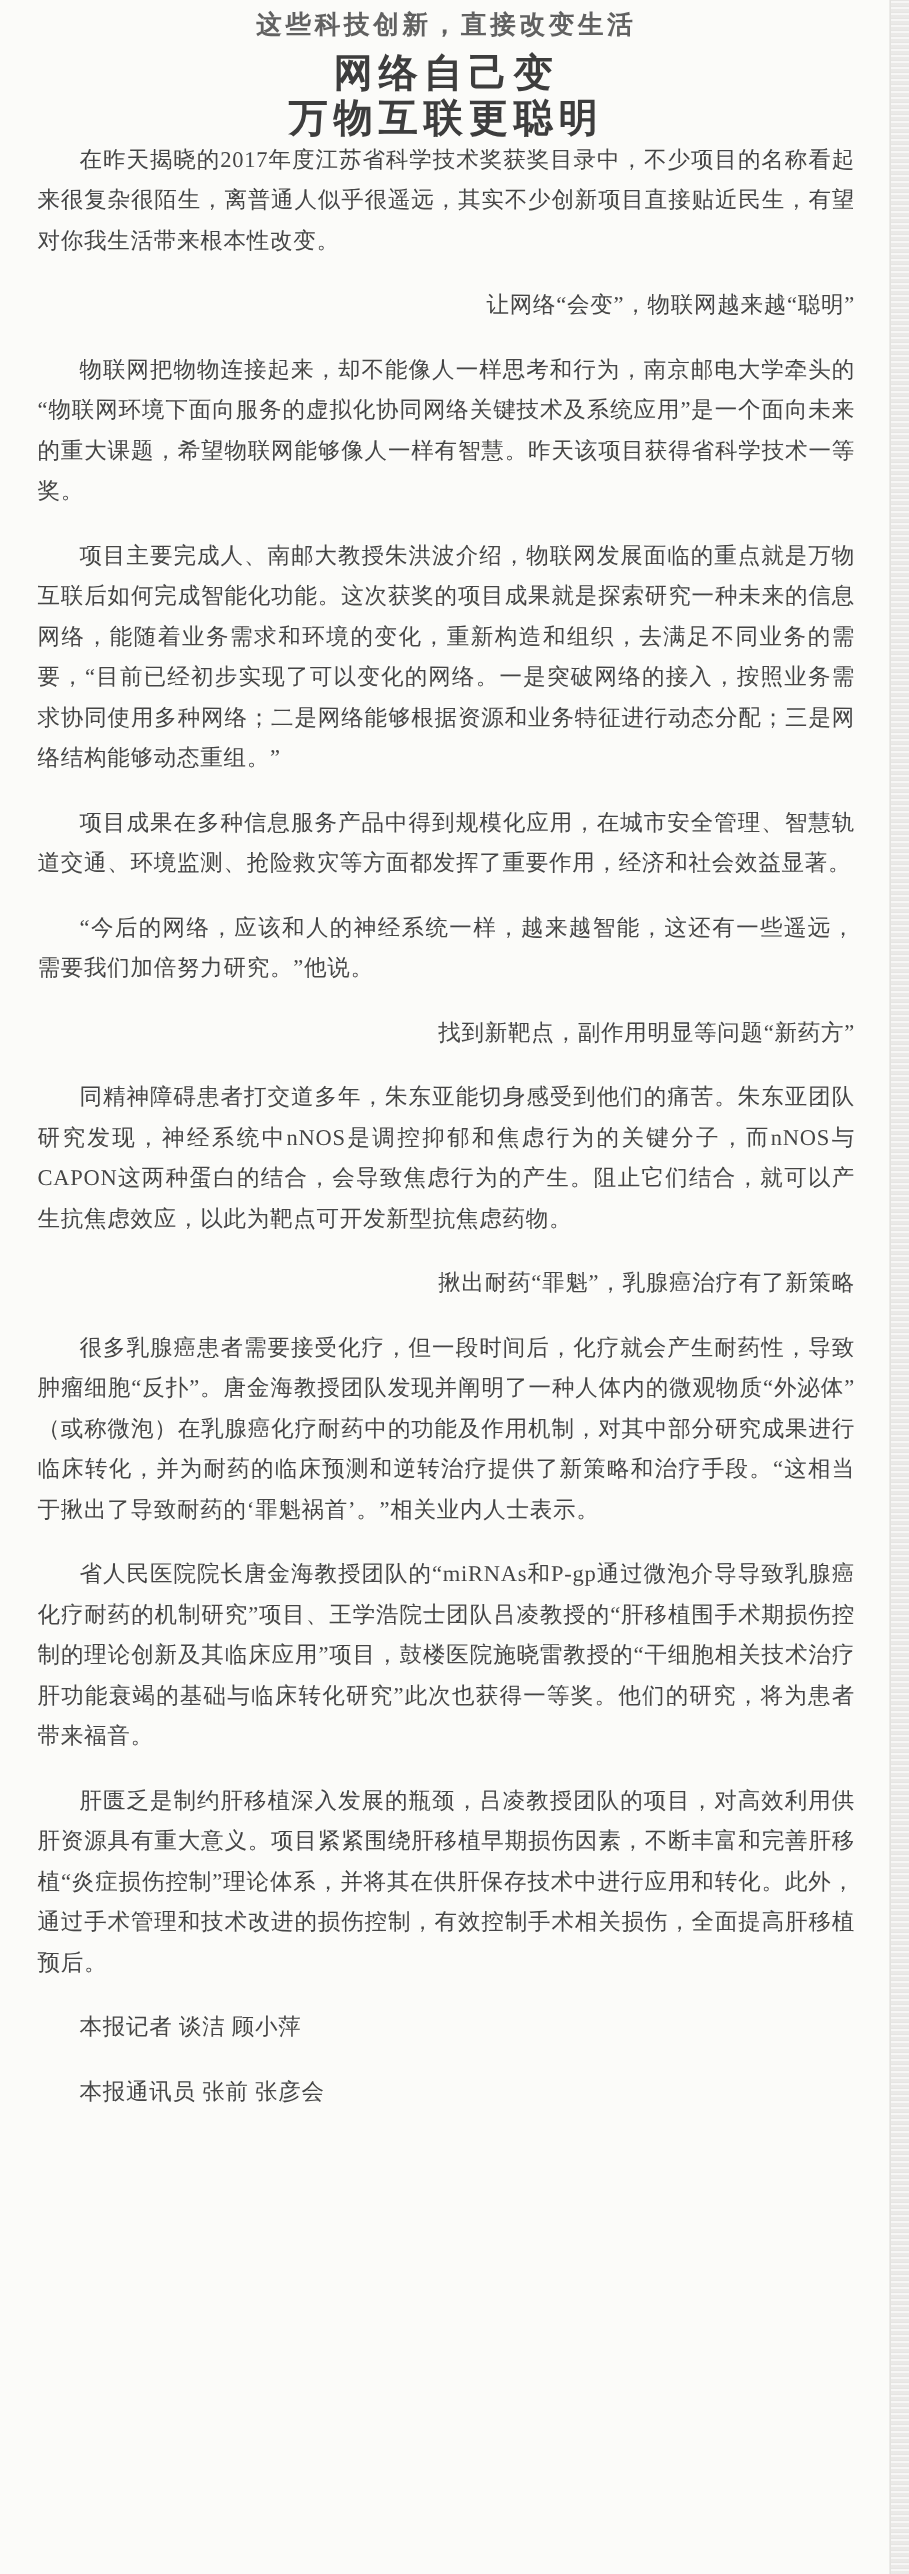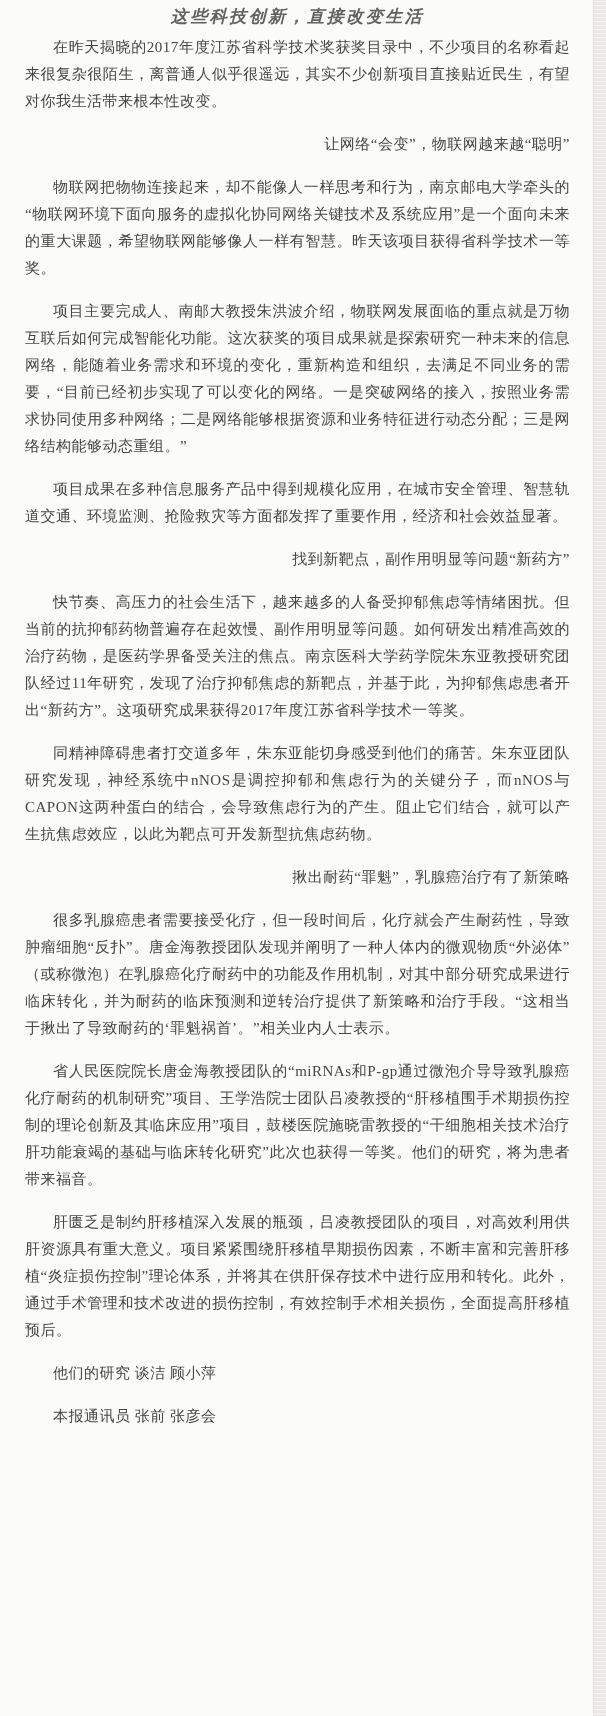--- a/index.html
+++ b/index.html
@@ -23,21 +23,20 @@
     padding: 6px 24px 0 25px;
   }
   .kicker {
     text-align: center;
     font-size: 17px;
     font-weight: 700;
     color: #616161;
     letter-spacing: 2.5px;
     line-height: 22px;
     margin: 0 0 6px 0;
-    font-style: italic;
   }
   .headline {
     text-align: center;
     font-size: 26px;
     font-weight: 700;
     color: #3d3d3d;
     letter-spacing: 4px;
     line-height: 30px;
   }
   .article {
@@ -69,31 +68,35 @@
       rgba(0,0,0,0.015) 2px, rgba(0,0,0,0.015) 4px
     );
     border-left: 1px solid #e3e2df;
   }
 </style>
 </head>
 <body>
 
 <div class="page">
   <div class="kicker">这些科技创新，直接改变生活</div>
+  <div class="headline">
+    <div>网络自己变</div>
+    <div>万物互联更聪明</div>
+  </div>
   <div class="article">
       <p>在昨天揭晓的2017年度江苏省科学技术奖获奖目录中，不少项目的名称看起来很复杂很陌生，离普通人似乎很遥远，其实不少创新项目直接贴近民生，有望对你我生活带来根本性改变。</p>
       <h2 class="sub">让网络“会变”，物联网越来越“聪明”</h2>
       <p>物联网把物物连接起来，却不能像人一样思考和行为，南京邮电大学牵头的“物联网环境下面向服务的虚拟化协同网络关键技术及系统应用”是一个面向未来的重大课题，希望物联网能够像人一样有智慧。昨天该项目获得省科学技术一等奖。</p>
       <p>项目主要完成人、南邮大教授朱洪波介绍，物联网发展面临的重点就是万物互联后如何完成智能化功能。这次获奖的项目成果就是探索研究一种未来的信息网络，能随着业务需求和环境的变化，重新构造和组织，去满足不同业务的需要，“目前已经初步实现了可以变化的网络。一是突破网络的接入，按照业务需求协同使用多种网络；二是网络能够根据资源和业务特征进行动态分配；三是网络结构能够动态重组。”</p>
       <p>项目成果在多种信息服务产品中得到规模化应用，在城市安全管理、智慧轨道交通、环境监测、抢险救灾等方面都发挥了重要作用，经济和社会效益显著。</p>
+      <p>“今后的网络，应该和人的神经系统一样，越来越智能，这还有一些遥远，需要我们加倍努力研究。”他说。</p>
       <h2 class="sub">找到新靶点，副作用明显等问题“新药方”</h2>
-      <p>快节奏、高压力的社会生活下，越来越多的人备受抑郁焦虑等情绪困扰。但当前的抗抑郁药物普遍存在起效慢、副作用明显等问题。如何研发出精准高效的治疗药物，是医药学界备受关注的焦点。南京医科大学药学院朱东亚教授研究团队经过11年研究，发现了治疗抑郁焦虑的新靶点，并基于此，为抑郁焦虑患者开出“新药方”。这项研究成果获得2017年度江苏省科学技术一等奖。</p>
       <p>同精神障碍患者打交道多年，朱东亚能切身感受到他们的痛苦。朱东亚团队研究发现，神经系统中nNOS是调控抑郁和焦虑行为的关键分子，而nNOS与CAPON这两种蛋白的结合，会导致焦虑行为的产生。阻止它们结合，就可以产生抗焦虑效应，以此为靶点可开发新型抗焦虑药物。</p>
       <h2 class="sub">揪出耐药“罪魁”，乳腺癌治疗有了新策略</h2>
       <p>很多乳腺癌患者需要接受化疗，但一段时间后，化疗就会产生耐药性，导致肿瘤细胞“反扑”。唐金海教授团队发现并阐明了一种人体内的微观物质“外泌体”（或称微泡）在乳腺癌化疗耐药中的功能及作用机制，对其中部分研究成果进行临床转化，并为耐药的临床预测和逆转治疗提供了新策略和治疗手段。“这相当于揪出了导致耐药的‘罪魁祸首’。”相关业内人士表示。</p>
       <p>省人民医院院长唐金海教授团队的“miRNAs和P-gp通过微泡介导导致乳腺癌化疗耐药的机制研究”项目、王学浩院士团队吕凌教授的“肝移植围手术期损伤控制的理论创新及其临床应用”项目，鼓楼医院施晓雷教授的“干细胞相关技术治疗肝功能衰竭的基础与临床转化研究”此次也获得一等奖。他们的研究，将为患者带来福音。</p>
       <p>肝匮乏是制约肝移植深入发展的瓶颈，吕凌教授团队的项目，对高效利用供肝资源具有重大意义。项目紧紧围绕肝移植早期损伤因素，不断丰富和完善肝移植“炎症损伤控制”理论体系，并将其在供肝保存技术中进行应用和转化。此外，通过手术管理和技术改进的损伤控制，有效控制手术相关损伤，全面提高肝移植预后。</p>
-      <p>他们的研究 谈洁 顾小萍</p>
+      <p>本报记者 谈洁 顾小萍</p>
       <p>本报通讯员 张前 张彦会</p>
     </div>
 </div>
 
 <div class="edge-strip"></div>
 
 </body></html>

